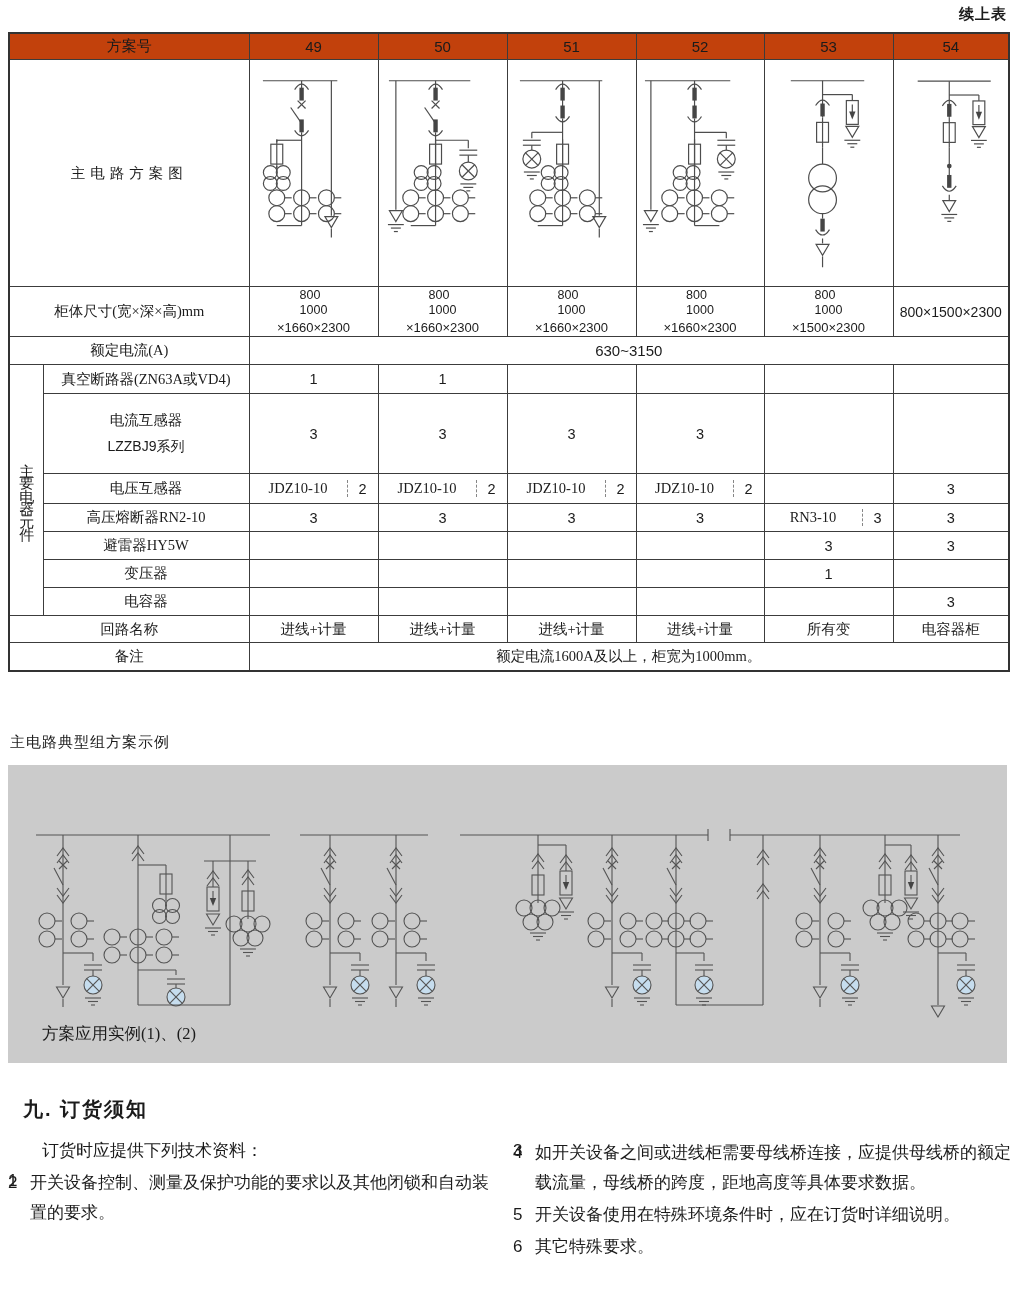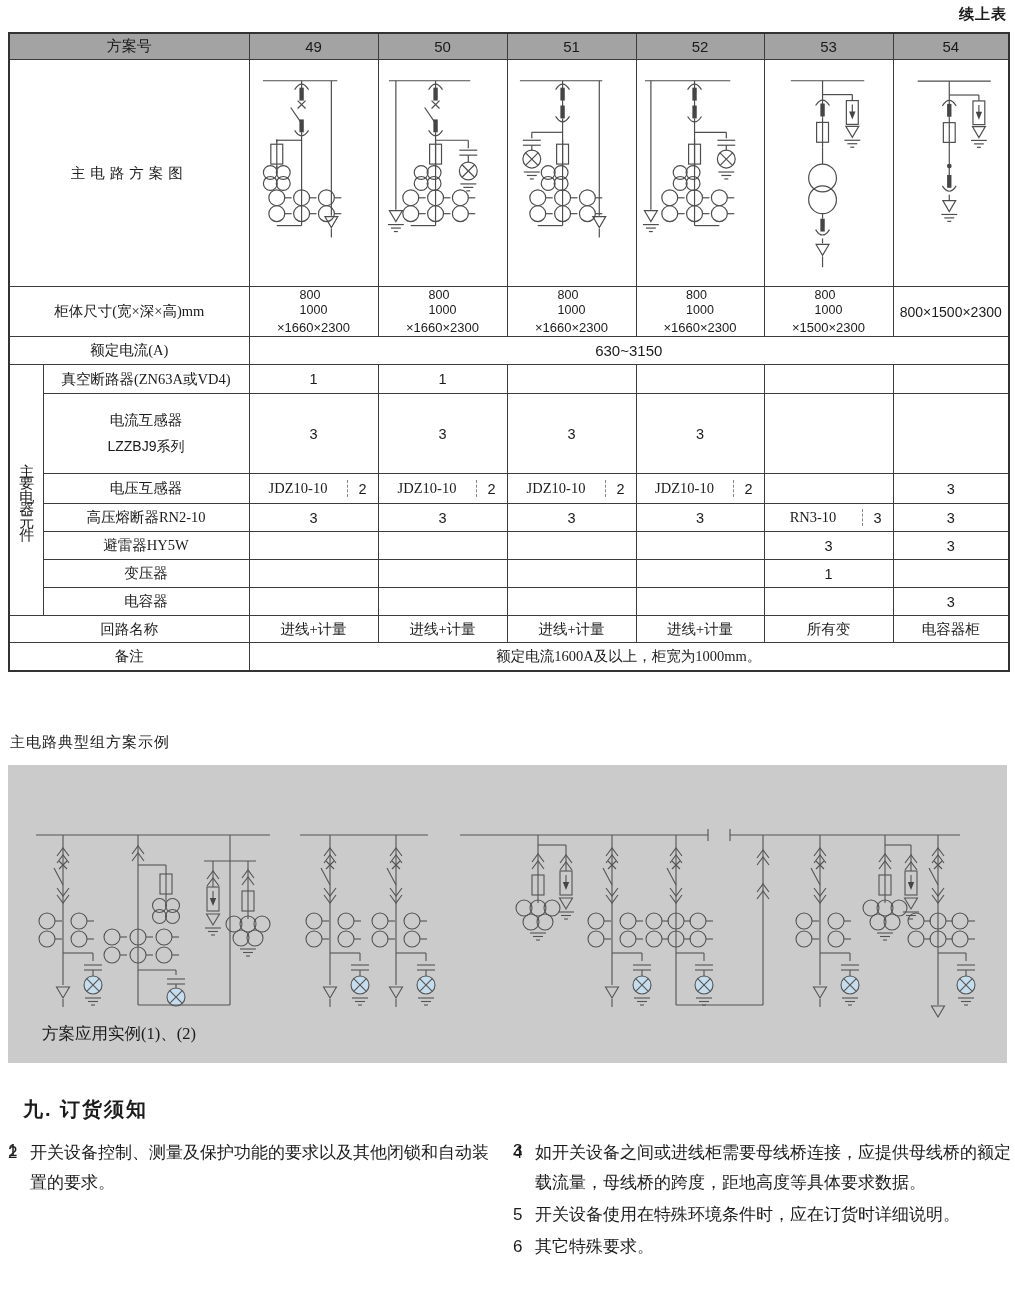--- a/index.html
+++ b/index.html
@@ -1,21 +1,21 @@
 <!DOCTYPE html>
 <html><head>
 <meta charset="utf-8">
 <style>
   html,body{margin:0;padding:0;background:#fff;}
   body{width:1015px;height:1290px;position:relative;font-family:"Liberation Serif","DejaVu Serif",serif;color:#1b1b1b;}
   .continued{position:absolute;top:5px;right:8px;font-size:15px;font-weight:600;letter-spacing:1px;}
   
   table.spec{position:absolute;left:8px;top:32px;width:1000px;border-collapse:collapse;table-layout:fixed;border:2px solid #333;}
   table.spec td,table.spec th{border:1px solid #3c3c3c;padding:0;text-align:center;vertical-align:middle;font-weight:normal;font-size:14.5px;color:#1b1b1b;overflow:hidden;}
-  tr.hr th{background:#a3a3a3;height:25px;font-size:15px;}
+  tr.hr th{background:#c2410c;height:25px;font-size:15px;}
   tr.hr th.num{font-family:"Liberation Sans","DejaVu Sans",sans-serif;margin-left:40px;}
   td.lab{text-align:left;padding-left:8px;}
   td.labc{text-align:center;}
   .vcell{width:34px;}
   .vlab{writing-mode:vertical-lr;text-orientation:upright;letter-spacing:13px;margin:0 auto;font-size:15px;}
   .num,.sans{font-family:"Liberation Sans","DejaVu Sans",sans-serif;}
   .diagram-cell{vertical-align:top;}
   .diagram-cell svg{display:block;}
   .dims{display:flex;align-items:center;justify-content:center;gap:3px;font-family:"Liberation Sans","DejaVu Sans",sans-serif;font-size:13px;flex-direction:column;}
   .frac{display:flex;flex-direction:column;line-height:1.15;text-align:left;font-size:12.5px;}
@@ -566,20 +566,21 @@
     <use href="#g-aro" x="930" y="241"></use>
 
     <line x1="668" y1="240" x2="755" y2="240"></line>
   </svg>
   <div class="excap">方案应用实例(1)、(2)</div>
 </div>
 
 <div class="oheading">九. 订货须知</div>
 
 <div class="ocol ocol-l">
+  <div class="ointro">订货时应提供下列技术资料：</div>
   <div class="oitem">
     <span class="n">1</span>
   </div>
   <div class="oitem">
     <span class="n">2</span>
     <span>开关设备控制、测量及保护功能的要求以及其他闭锁和自动装置的要求。</span>
   </div>
 </div>
 
 <div class="ocol ocol-r">

